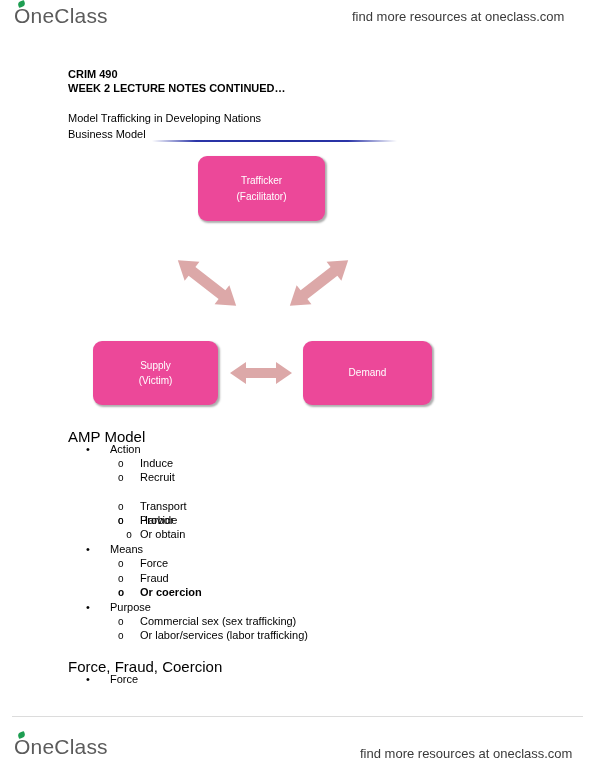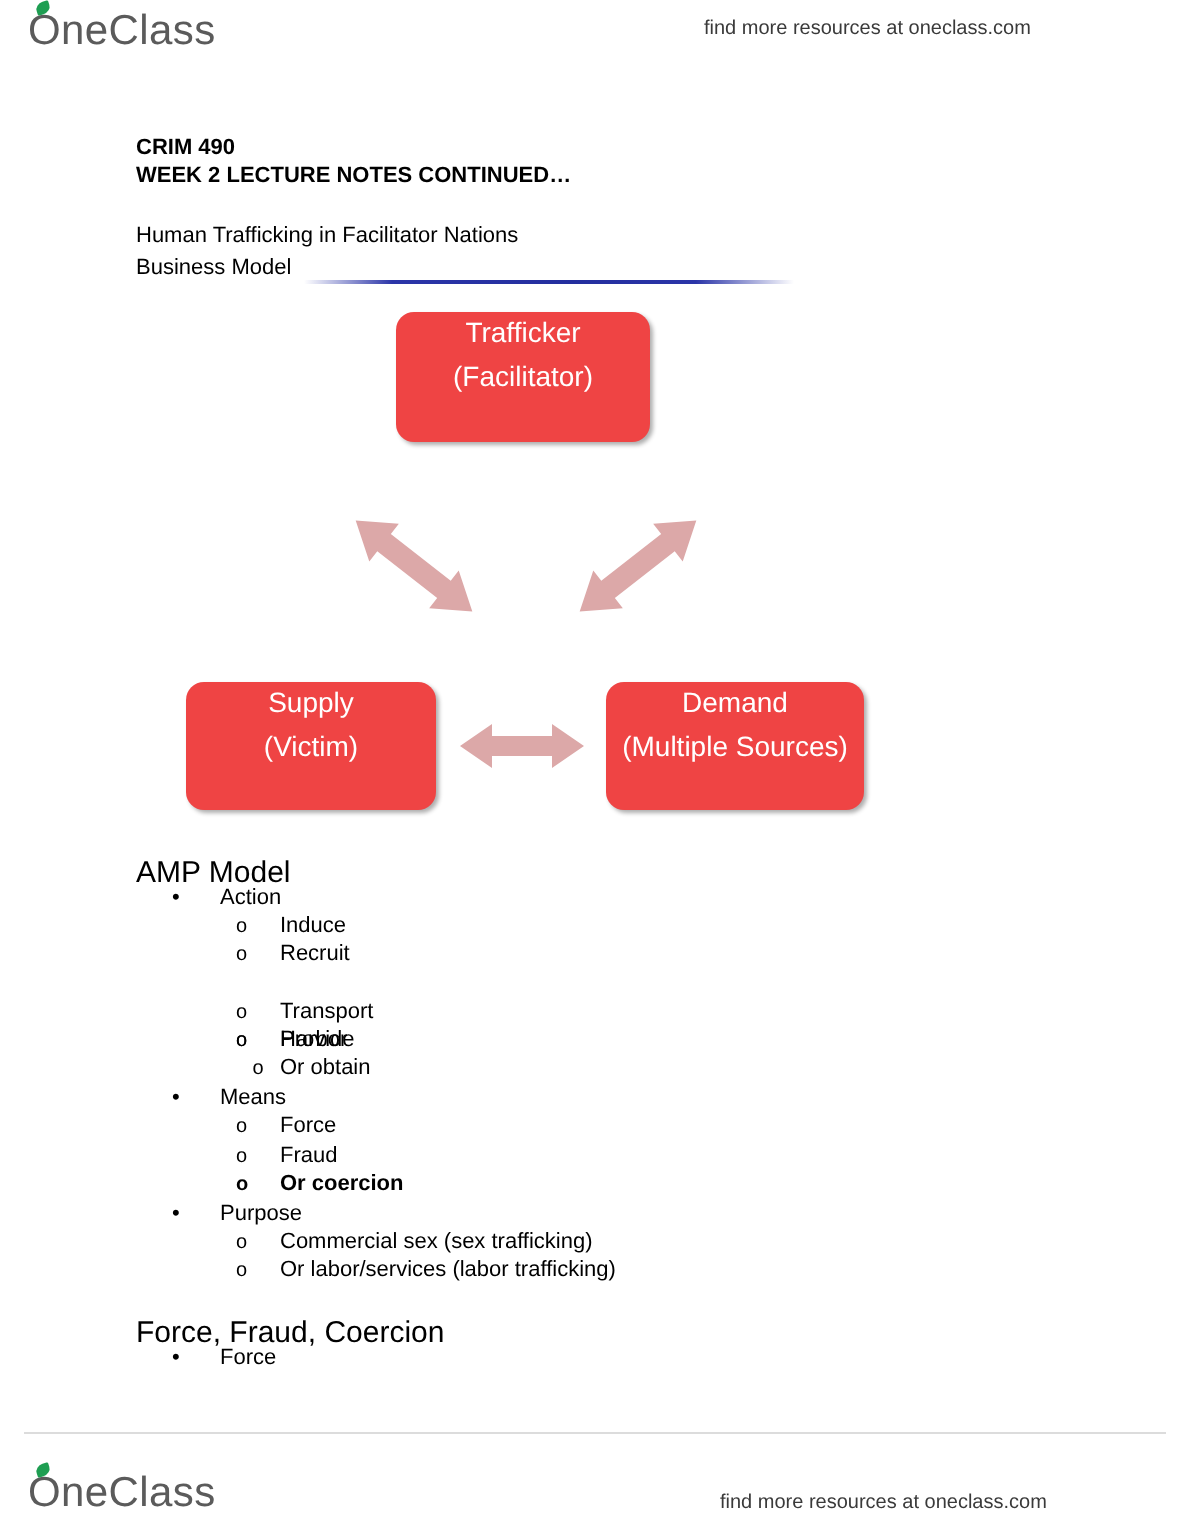--- a/index.html
+++ b/index.html
@@ -35,21 +35,21 @@
     left: 4px;
     top: -3px;
     width: 7px;
     height: 6px;
     background: #1e9e52;
     border-radius: 60% 10% 60% 10%;
     transform: rotate(-18deg);
   }
   .promo-text {
     position: absolute;
-    font-size: 10px;
+    font-size: 13px;
     color: #3a3a3a;
     white-space: nowrap;
   }
 
   #header-logo  { left: 14px; top: 4px; }
   #header-promo { left: 352px; top: 9px; }
 
   .footer-divider {
     position: absolute;
     left: 12px;
@@ -89,28 +89,29 @@
     background: linear-gradient(to right,
         rgba(255,255,255,0) 0%,
         #2b35a8 18%,
         #232e9e 55%,
         #2b35a8 80%,
         rgba(255,255,255,0) 100%);
   }
 
   .node-box {
     position: absolute;
-    background: #ef4444;
+    background: #ec4899;
     border-radius: 9px;
     box-shadow: 1.5px 1.5px 2px rgba(0,0,0,0.32);
     display: flex;
     flex-direction: column;
     align-items: center;
+    justify-content: center;
     color: #ffffff;
-    font-size: 14px;
+    font-size: 10px;
     line-height: 1.55;
     text-align: center;
   }
   .node-box span { display: block; white-space: nowrap; }
 
   #node-trafficker { left: 198px; top: 156px; width: 127px; height: 65px; }
   #node-supply     { left: 93px;  top: 341px; width: 125px; height: 64px; }
   #node-demand     { left: 303px; top: 341px; width: 129px; height: 64px; }
 
   .arrow-svg {
@@ -145,35 +146,34 @@
   .bullet-l2 { left: 118px; }
 </style>
 </head>
 <body>
 
 <div class="brand-logo" id="header-logo"><span class="leaf">O</span><span>neClass</span></div>
 <div class="promo-text" id="header-promo">find more resources at oneclass.com</div>
 
 <div class="doc-heading" id="course-code">CRIM 490</div>
 <div class="doc-heading" id="notes-title">WEEK 2 LECTURE NOTES CONTINUED…</div>
-<div class="doc-line" id="topic-line">Human Trafficking in Facilitator Nations</div>
+<div class="doc-line" id="topic-line">Model Trafficking in Developing Nations</div>
 <div class="doc-line" id="subtopic-line">Business Model</div>
 <div class="blue-rule"></div>
 
 <div class="node-box" id="node-trafficker">
   <span>Trafficker</span>
   <span>(Facilitator)</span>
 </div>
 <div class="node-box" id="node-supply">
   <span>Supply</span>
   <span>(Victim)</span>
 </div>
 <div class="node-box" id="node-demand">
   <span>Demand</span>
-  <span>(Multiple Sources)</span>
 </div>
 
 <svg class="arrow-svg" id="arrow-left-diagonal" width="62" height="78" viewBox="0 0 62 78">
   <g transform="rotate(-52 31 39)">
     <path d="M31 2 L43 20 L36.5 20 L36.5 58 L43 58 L31 76 L19 58 L25.5 58 L25.5 20 L19 20 Z" fill="#dca8a8"></path>
   </g>
 </svg>
 
 <svg class="arrow-svg" id="arrow-right-diagonal" width="62" height="78" viewBox="0 0 62 78">
   <g transform="rotate(52 31 39)">

